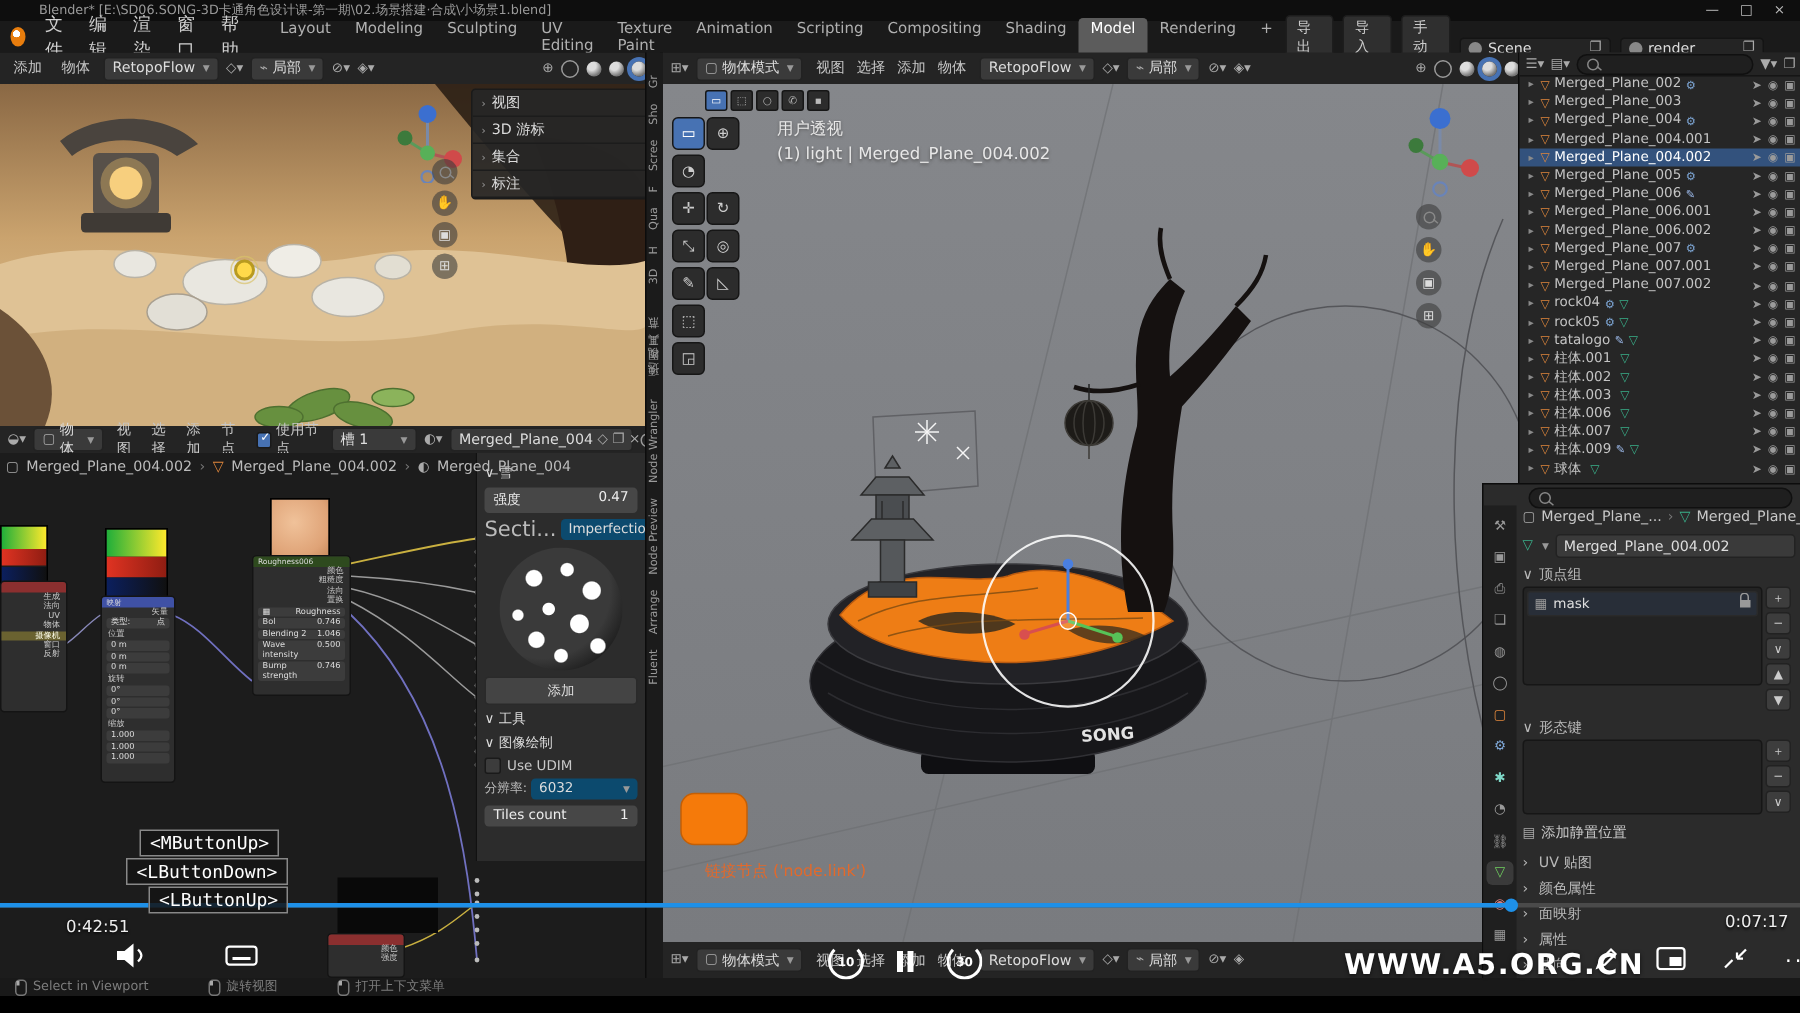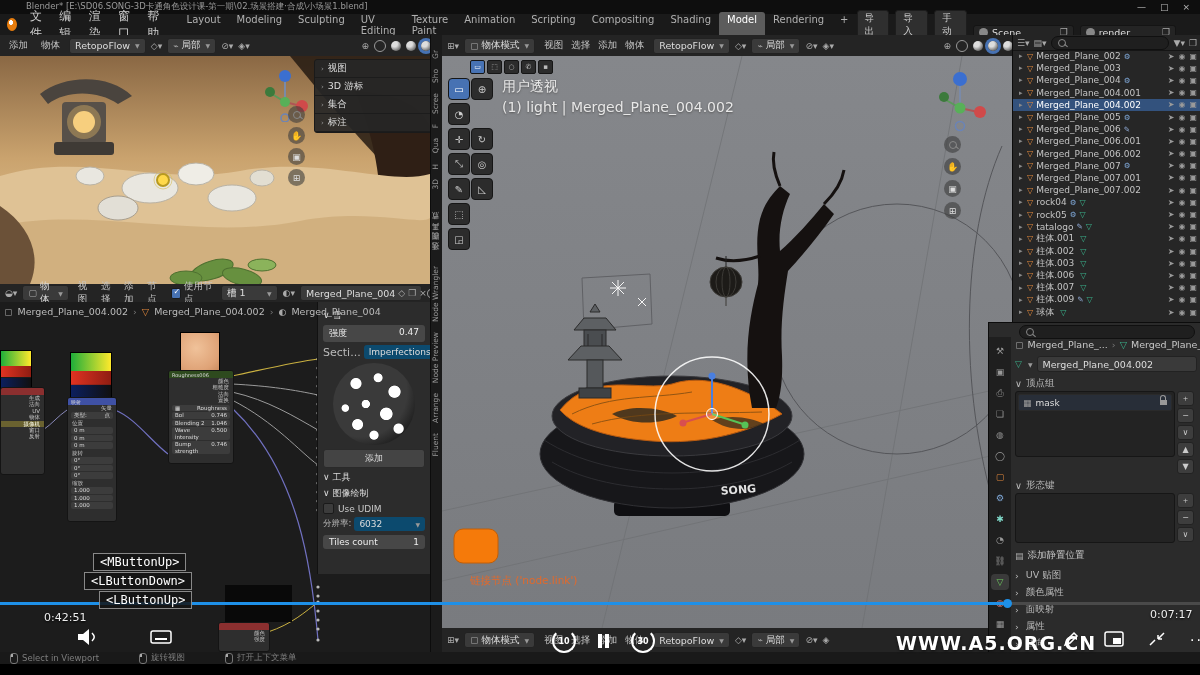--- a/index.html
+++ b/index.html
@@ -476,21 +476,21 @@
         </div>
     </div>
 
     <div class="abs nesidebar" style="left:317px;top:0">
       <div class="sec">∨ <span>雪</span></div>
       <div class="slider">
         <span>强度</span>
           <span>0.47</span>
       </div>
       <div class="row" style="gap:3px;margin-top:3px">
-        <span style="color:#bbb;font-size:11px">Secti...</span>
+        <span style="color:#bbb;font-size:14px">Secti...</span>
         <div class="ddown" style="flex:1">
           <span>Imperfections</span>
             <span class="caret">▼</span>
         </div>
       </div>
       <div class="sphere-prev"></div>
       <div class="btn">添加</div>
       <div class="sec">∨ <span>工具</span></div>
       <div class="sec">∨ <span>图像绘制</span></div>
       <div class="row" style="gap:4px;margin:3px 0">
@@ -651,21 +651,21 @@
     </svg>
     
     <div class="selmode abs" style="left:28px;top:4px">
       <span class="sm on">▭</span>
       <span class="sm">⬚</span>
       <span class="sm">○</span>
       <span class="sm">✆</span>
       <span class="sm">▪</span>
     </div>
     
-    <div class="abs" style="left:60px;top:22px;color:#e8e8e8;font-size:14px;text-shadow:0 1px 2px #555">
+    <div class="abs" style="left:76px;top:22px;color:#e8e8e8;font-size:11px;text-shadow:0 1px 2px #555">
       <div>用户透视</div>
       <div style="margin-top:3px">(1) light | Merged_Plane_004.002</div>
     </div>
     
     <div class="abs ctools" style="left:6px;top:22px">
       <span class="tbt on">▭</span>
       <span class="tbt">⊕</span>
       <span class="tbt">◔</span>
         <span></span>
       <span class="tbt">✛</span>

